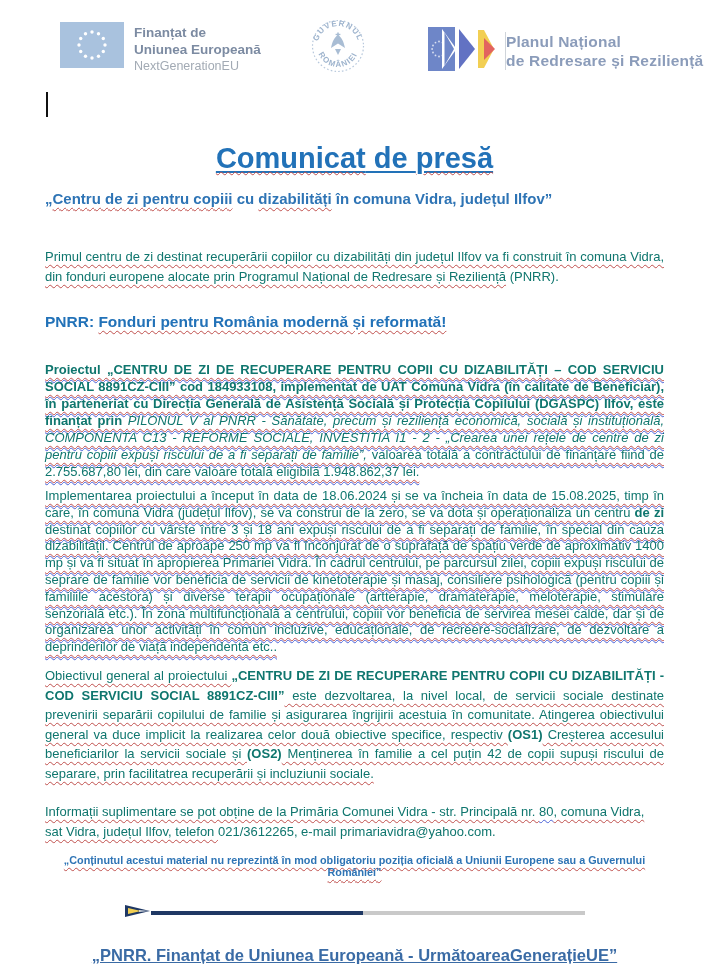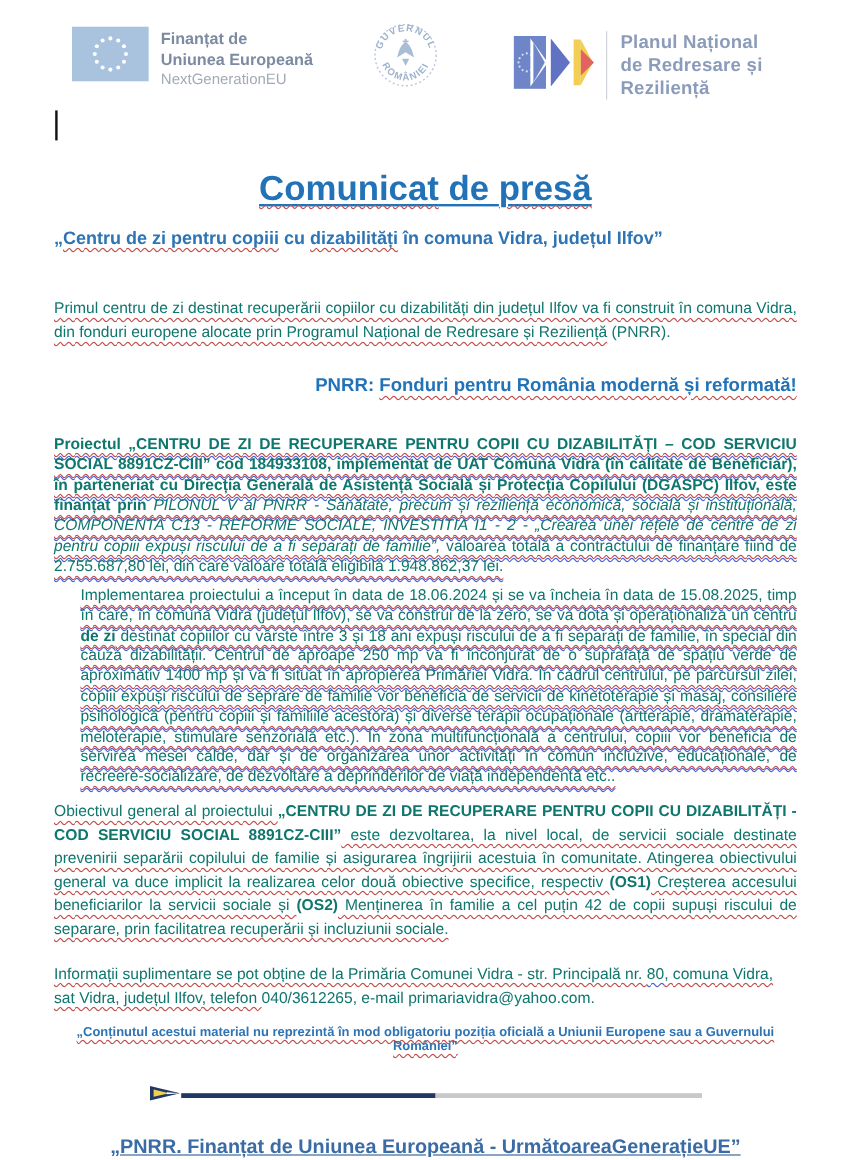--- a/index.html
+++ b/index.html
@@ -12,39 +12,39 @@
   .page { width:709px; height:967px; position:relative; background:#fff; }
 
   
   .hdr { position:relative; height:78px; margin-top:12px; }
   .eu-logo { position:absolute; left:60px; top:10px; display:flex; align-items:flex-start; }
   .eu-text { margin-left:10px; padding-top:2px; }
   .eu-text .l1,.eu-text .l2 { font-weight:bold; font-size:13.5px; color:#7c8ba2; line-height:17px; }
   .eu-text .l3 { font-size:12.5px; color:#a2aab4; line-height:17px; }
   .gov-logo { position:absolute; left:310px; top:6px; }
   .pnrr-logo { position:absolute; left:428px; top:14px; display:flex; align-items:center; }
-  .pnrr-text { margin-left:9px; border-left:1.5px solid #cfd4da; padding-left:11px; }
+  .pnrr-text { margin-left:9px; border-left:1.5px solid #cfd4da; padding-left:0; }
   .pnrr-text div { font-size:15.5px; font-weight:600; color:#8b9cba; line-height:19px; letter-spacing:0.2px; }
 
   
   .content { padding:0 45px; }
   .cursor-line { height:26px; position:relative; margin-top:2px; }
   .caret { position:absolute; left:1px; top:0; width:1.5px; height:25px; background:#111; }
 
   h1.title {
     margin-top:24px; text-align:center; color:#2272b8; font-size:29px; font-weight:bold;
     text-decoration:underline; text-decoration-color:#2272b8; text-decoration-thickness:1.5px; text-underline-offset:3px;
   }
   .subtitle { margin-top:15px; text-align:left; color:#2e74b5; font-size:15px; font-weight:bold; }
 
   .body-p { margin-top:0; color:#0f766e; font-size:13px; line-height:20px; text-align:justify; }
   .p1 { margin-top:40px; }
-  .h2line { margin-top:26px; color:#2272b8; font-size:15.5px; font-weight:bold; text-align:right; }
+  .h2line { margin-top:26px; color:#2272b8; font-size:15.5px; font-weight:bold; text-align:left; }
   .p3 { margin-top:30px; line-height:17px; }
-  .p4 { margin-top:8px;  line-height:16.8px;margin-left:22px; }
+  .p4 { margin-top:8px;  line-height:16.8px; }
   .p5 { margin-top:10px; line-height:19.6px; }
   .p6 { margin-top:18px; text-align:left; }
 
   .gram { text-decoration:underline; text-decoration-style:wavy; text-decoration-color:#4a62d8;
           text-decoration-thickness:1px; text-underline-offset:4.5px; }
 
   .b { font-weight:bold; }
   .i { font-style:italic; }
   .sq-red  { text-decoration:underline; text-decoration-style:wavy; text-decoration-color:#c0504d;
              text-decoration-thickness:1px; text-underline-offset:2.5px; }
@@ -162,21 +162,21 @@
     <p class="body-p p1"><span class="sq-red">Primul centru de zi destinat recuperării copiilor cu dizabilități din județul Ilfov va fi construit în comuna Vidra, din fonduri europene alocate prin Programul Național de Redresare și Reziliență</span><span> (PNRR).</span></p>
 
     <p class="h2line"><span>PNRR: </span><span class="sq-red">Fonduri pentru România modernă și reformată!</span></p>
 
     <p class="body-p p3 gram"><span class="b sq-red">Proiectul „CENTRU DE ZI DE RECUPERARE PENTRU COPII CU DIZABILITĂȚI – COD SERVICIU SOCIAL 8891CZ-CIII” cod 184933108, implementat de UAT Comuna Vidra (în calitate de Beneficiar), în parteneriat cu Direcția Generală de Asistență Socială și Protecția Copilului (DGASPC) Ilfov, este finanțat prin </span><span class="i sq-red">PILONUL V al PNRR - Sănătate, precum și reziliență economică, socială și instituțională, COMPONENTA C13 - REFORME SOCIALE, INVESTITIA I1 - 2 - „Crearea unei rețele de centre de zi pentru copiii expuși riscului de a fi separați de familie”,</span><span class="sq-red"> valoarea totală a contractului de finanțare fiind de 2.755.687,80 lei, din care valoare totală eligibilă 1.948.862,37 lei.</span></p>
 
     <p class="body-p p4 gram"><span class="sq-red">Implementarea proiectului a început în data de 18.06.2024 și se va încheia în data de 15.08.2025, timp în care, în comuna Vidra (județul Ilfov), se va construi de la zero, se va dota și operaționaliza un centru </span><span class="b sq-red">de zi</span><span class="sq-red"> destinat copiilor cu vârste între 3 și 18 ani expuși riscului de a fi separați de familie, în special din cauza dizabilității. Centrul de aproape 250 mp va fi înconjurat de o suprafață de spațiu verde de aproximativ 1400 mp și va fi situat în apropierea Primăriei Vidra. În cadrul centrului, pe parcursul zilei, copiii expuși riscului de seprare de familie vor beneficia de servicii de kinetoterapie și masaj, consiliere psihologică (pentru copiii și familiile acestora) și diverse terapii ocupaționale (artterapie, dramaterapie, meloterapie, stimulare senzorială etc.). În zona multifuncțională a centrului, copiii vor beneficia de servirea mesei calde, dar și de organizarea unor activități în comun incluzive,  educaționale, de recreere-socializare, de dezvoltare a deprinderilor de viață independentă etc..</span></p>
 
     <p class="body-p p5"><span class="sq-red">Obiectivul general al proiectului </span><span class="b">„CENTRU DE ZI DE RECUPERARE PENTRU COPII CU DIZABILITĂȚI - COD SERVICIU SOCIAL 8891CZ-CIII”</span><span class="sq-red"> este dezvoltarea, la nivel local, de servicii sociale destinate prevenirii separării copilului de familie și asigurarea îngrijirii acestuia în comunitate. Atingerea obiectivului general va duce implicit la realizarea celor două obiective specifice, respectiv </span><span class="b">(OS1)</span><span class="sq-red"> Creșterea accesului beneficiarilor la servicii sociale și </span><span class="b">(OS2)</span><span class="sq-red"> Menținerea în familie a cel puțin 42 de copii supuși riscului de separare, prin facilitatrea recuperării și incluziunii sociale.</span></p>
 
-    <p class="body-p p6"><span class="sq-red">Informații suplimentare se pot obține de la Primăria Comunei Vidra - str. Principală nr. </span><span class="sq-blue">80</span><span class="sq-red">, comuna Vidra, sat Vidra, județul Ilfov, telefon </span><span>040/3612265, e-mail primariavidra@yahoo.com.</span></p>
+    <p class="body-p p6"><span class="sq-red">Informații suplimentare se pot obține de la Primăria Comunei Vidra - str. Principală nr. </span><span class="sq-blue">80</span><span class="sq-red">, comuna Vidra, sat Vidra, județul Ilfov, telefon </span><span>021/3612265, e-mail primariavidra@yahoo.com.</span></p>
 
     <div class="disclaimer"><span class="sq-red">„Conținutul acestui material nu reprezintă în mod obligatoriu poziția oficială a Uniunii Europene sau a Guvernului României”</span></div>
 
     <div class="bar-row">
       <span class="bar-arrow">
         <svg width="26" height="14" viewBox="0 0 26 14">
           <polygon points="0,1 25,7 0,13" fill="#1f3864"></polygon>
           <polygon points="3,4 16,7 3,10" fill="#f2cf53"></polygon>
           <polygon points="14,6.2 25,7 14,7.8" fill="#ffffff"></polygon>
         </svg>

